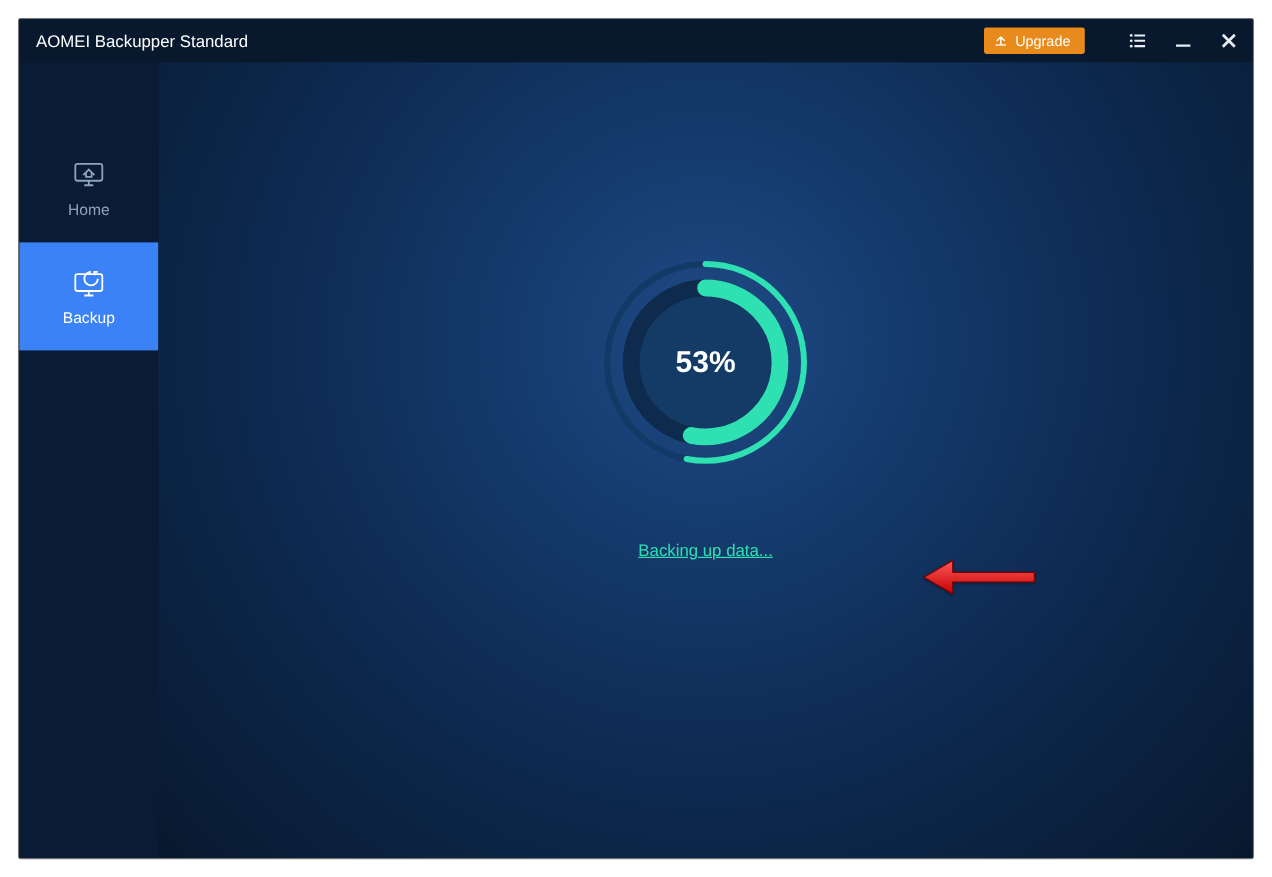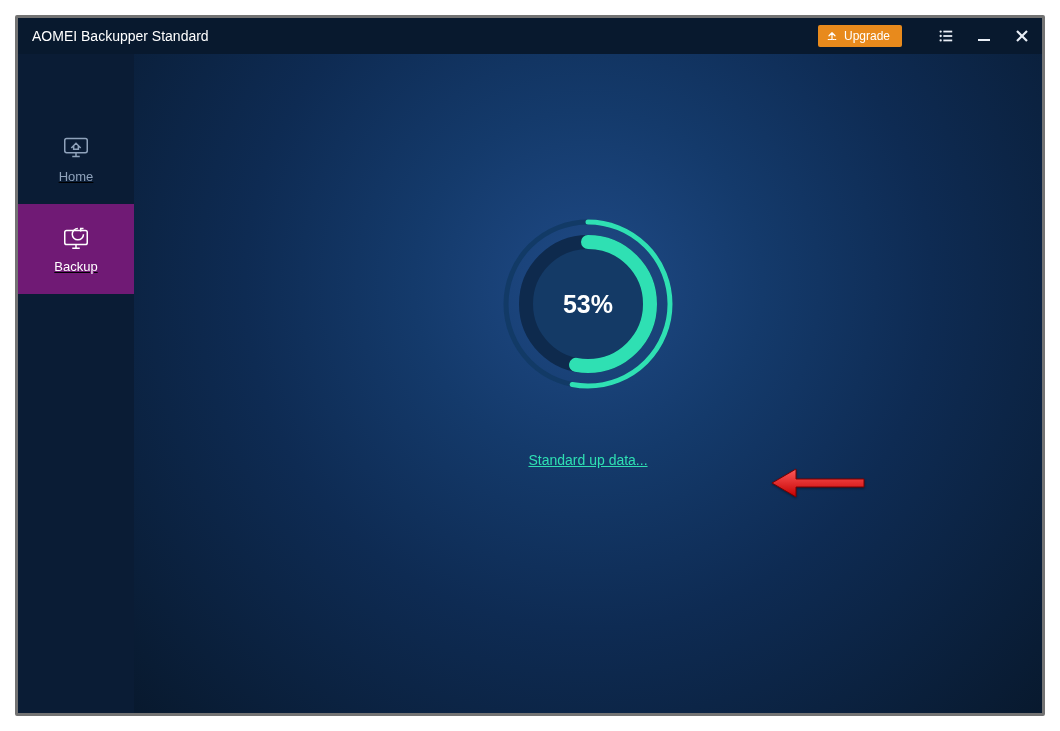--- a/index.html
+++ b/index.html
@@ -1,42 +1,42 @@
 <!DOCTYPE html>
 <html><head>
 <meta charset="utf-8">
 <style>
   * { box-sizing: border-box; margin: 0; padding: 0; font-family: "Segoe UI", Arial, sans-serif; }
   html, body { width: 1060px; height: 731px; background: #fff; }
   .frame {
     position: absolute; left: 15px; top: 15px; width: 1030px; height: 701px;
-    border: 3px solid #737373; border-radius: 2px; overflow: hidden;
+    border: 1px solid #737373; border-radius: 2px; overflow: hidden;
     background: #08192e;
   }
   .titlebar {
     height: 36px; display: flex; align-items: center; padding: 0 8px 0 14px;
     background: #08192e; color: #fff; font-size: 14px;
   }
   .titlebar .app-title { flex: 0 0 auto; font-weight: 400; }
   .titlebar .spacer { flex: 1 1 auto; }
   .upgrade-btn {
     background: #e88a1c; color: #fff; height: 22px; padding: 0 12px 0 8px;
     border-radius: 2px; font-size: 12px; display: inline-flex; align-items: center;
     gap: 6px; cursor: pointer; margin-right: 18px;
   }
   .upgrade-btn svg { width: 12px; height: 12px; }
   .title-icon { width: 24px; height: 24px; display: inline-flex; align-items: center; justify-content: center; color: #e9eef6; margin-left: 14px; cursor: pointer; }
   .title-icon svg { width: 16px; height: 16px; stroke: currentColor; fill: none; stroke-width: 2; }
   .close-icon svg { stroke-width: 2.2; }
 
   .body { display: flex; height: calc(100% - 36px); }
-  .sidebar { width: 116px; background: #0a1c35; display: flex; flex-direction: column; padding-top: 60px; text-decoration: underline; }
+  .sidebar { width: 116px; background: #0a1c35; display: flex; flex-direction: column; padding-top: 60px; }
   .nav-item { height: 90px; display: flex; flex-direction: column; align-items: center; justify-content: center; gap: 6px; color: #8fa2bb; cursor: pointer; font-size: 13px; }
   .nav-item svg { width: 30px; height: 26px; stroke: currentColor; fill: none; stroke-width: 1.6; }
-  .nav-item.active { background: #701a75; color: #fff; }
+  .nav-item.active { background: #3b82f6; color: #fff; }
   .nav-item.active svg { stroke: #fff; }
 
   .main {
     flex: 1 1 auto; position: relative;
     background: radial-gradient(circle at 50% 35%, #1f4a86 0%, #143a6b 28%, #0e2b53 55%, #08192e 100%);
     display: flex; flex-direction: column; align-items: center;
   }
   .progress-wrap { margin-top: 160px; position: relative; width: 180px; height: 180px; }
   .progress-wrap svg { position: absolute; left: 0; top: 0; width: 180px; height: 180px; transform: rotate(-90deg); }
   .progress-label { position: absolute; left: 0; top: 0; width: 100%; height: 100%; display: flex; align-items: center; justify-content: center; color: #fff; font-size: 25px; font-weight: 700; }
@@ -121,21 +121,21 @@
         <svg viewBox="0 0 180 180">
           <circle cx="90" cy="90" r="82" fill="none" stroke="#123a66" stroke-width="5"></circle>
           <circle cx="90" cy="90" r="82" fill="none" stroke="#2fe0b3" stroke-width="5" stroke-dasharray="515.2" stroke-dashoffset="242.1" stroke-linecap="round"></circle>
           <circle cx="90" cy="90" r="62" fill="#143a66"></circle>
           <circle cx="90" cy="90" r="62" fill="none" stroke="#0e2a4d" stroke-width="14"></circle>
           <circle cx="90" cy="90" r="62" fill="none" stroke="#2fe0b3" stroke-width="14" stroke-dasharray="389.6" stroke-dashoffset="183.1" stroke-linecap="round"></circle>
         </svg>
         <div class="progress-label">53%</div>
       </div>
 
-      <a class="status-link">Standard up data...</a>
+      <a class="status-link">Backing up data...</a>
 
       <div class="arrow-annotation">
         <svg width="100" height="36" viewBox="0 0 100 36">
           <defs>
             <linearGradient id="ag" x1="0" y1="0" x2="0" y2="1">
               <stop offset="0" stop-color="#ff5a5a"></stop>
                 <stop offset="1" stop-color="#c40000"></stop>
             </linearGradient>
           </defs>
           <path d="M96 14 L28 14 L28 4 L4 18 L28 32 L28 22 L96 22 Z" fill="url(#ag)" stroke="#7a0000" stroke-width="1"></path>

